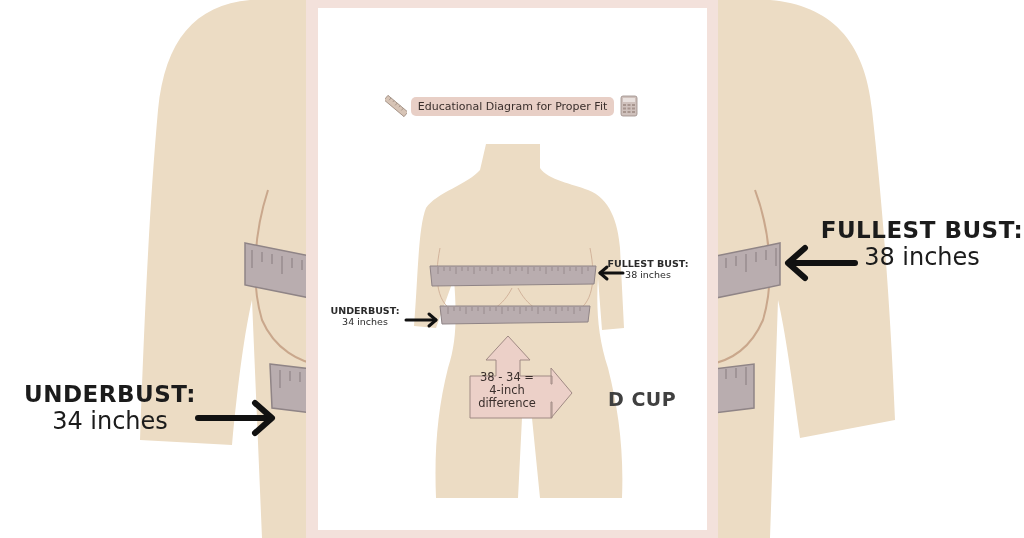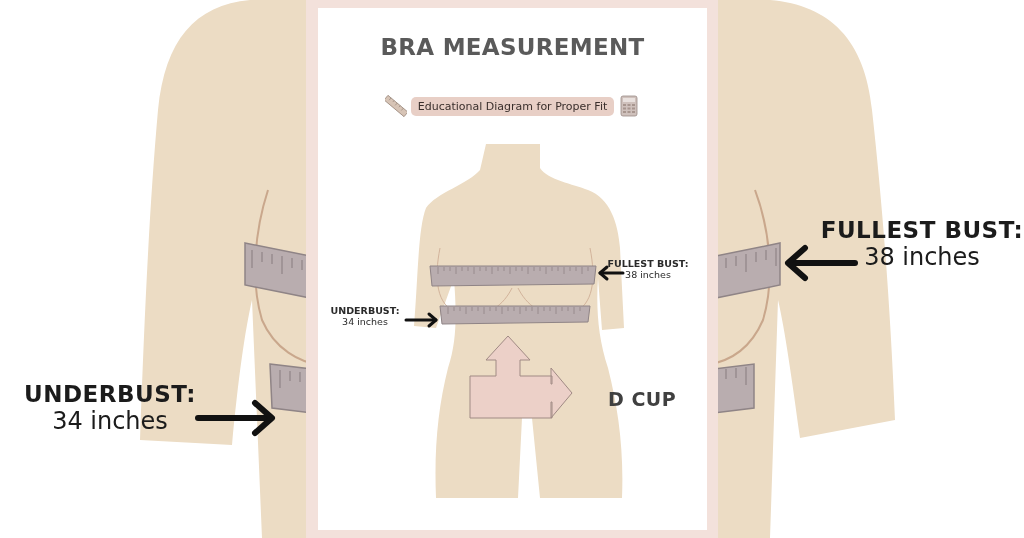--- a/index.html
+++ b/index.html
@@ -301,21 +301,20 @@
       </g>
       <g stroke="#111" stroke-width="3" fill="none" stroke-linecap="round" stroke-linejoin="round">
         <line x1="88" y1="312" x2="118" y2="312"></line>
         <polyline points="111,306 118,312 111,318"></polyline>
       </g>
 
       <path fill="#ecd0c8" stroke="#a08a84" stroke-width="1" d="M190 328 L212 352 L202 352 L202 368 L234 368 L234 376 L233 376 L233 360 L254 385 L233 410 L233 394 L234 394 L234 410 L152 410 L152 368 L178 368 L178 352 L168 352 Z"></path>
     </svg>
 
     <div class="title">
-      <span>BRA MEASUREMENT</span>
     </div>
 
     <div class="subtitle-row">
       <svg class="icon-ruler" viewBox="0 0 22 22">
         <rect x="-2" y="8" width="26" height="6" fill="#d7c4b6" stroke="#9c8b7f" stroke-width="0.8" transform="rotate(40 11 11)"></rect>
         <g stroke="#9c8b7f" stroke-width="0.7" transform="rotate(40 11 11)">
           <line x1="2" y1="8" x2="2" y2="11"></line>
             <line x1="6" y1="8" x2="6" y2="10"></line>
           <line x1="10" y1="8" x2="10" y2="11"></line>
             <line x1="14" y1="8" x2="14" y2="10"></line>
@@ -342,16 +341,21 @@
 
     <div class="small-label lbl-full">
       <span class="head">FULLEST BUST:</span>
       <span class="val">38 inches</span>
     </div>
     <div class="small-label lbl-under">
       <span class="head">UNDERBUST:</span>
       <span class="val">34 inches</span>
     </div>
 
+    <div class="calc-text">
+      <span>38 - 34 =</span>
+      <span>4-inch</span>
+      <span>difference</span>
+    </div>
 
     <div class="cup-result">D CUP</div>
   </div>
 </div>
 
 </body></html>

